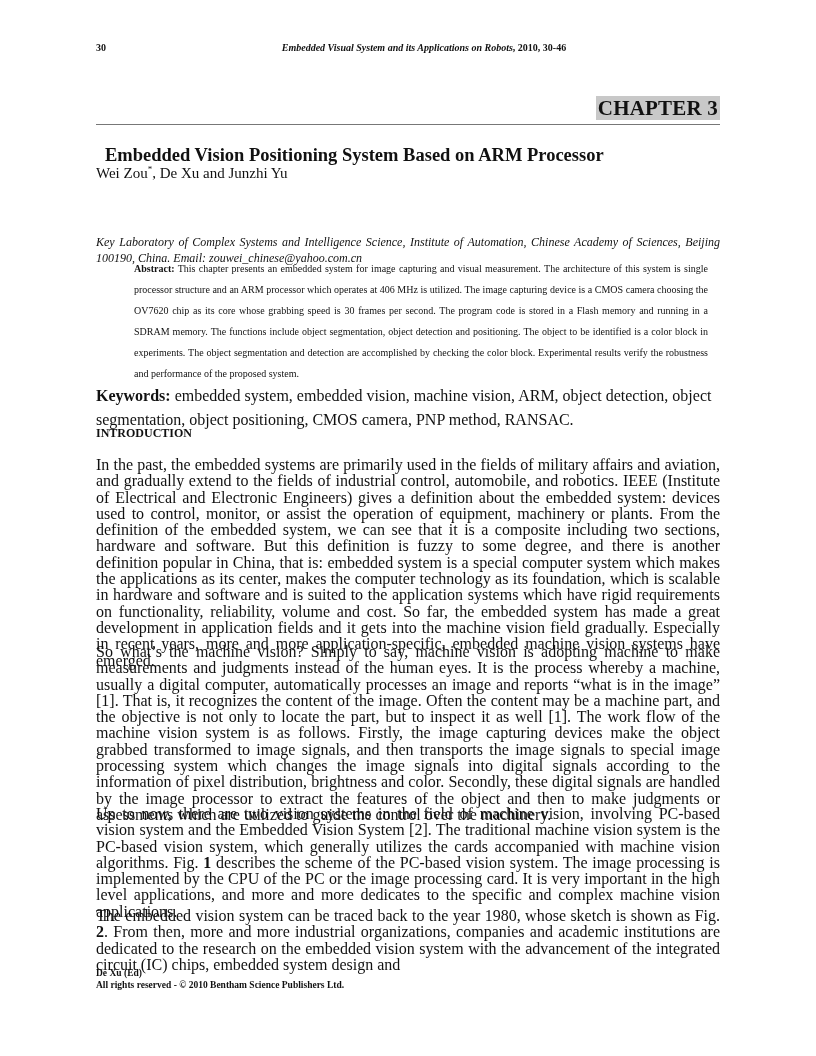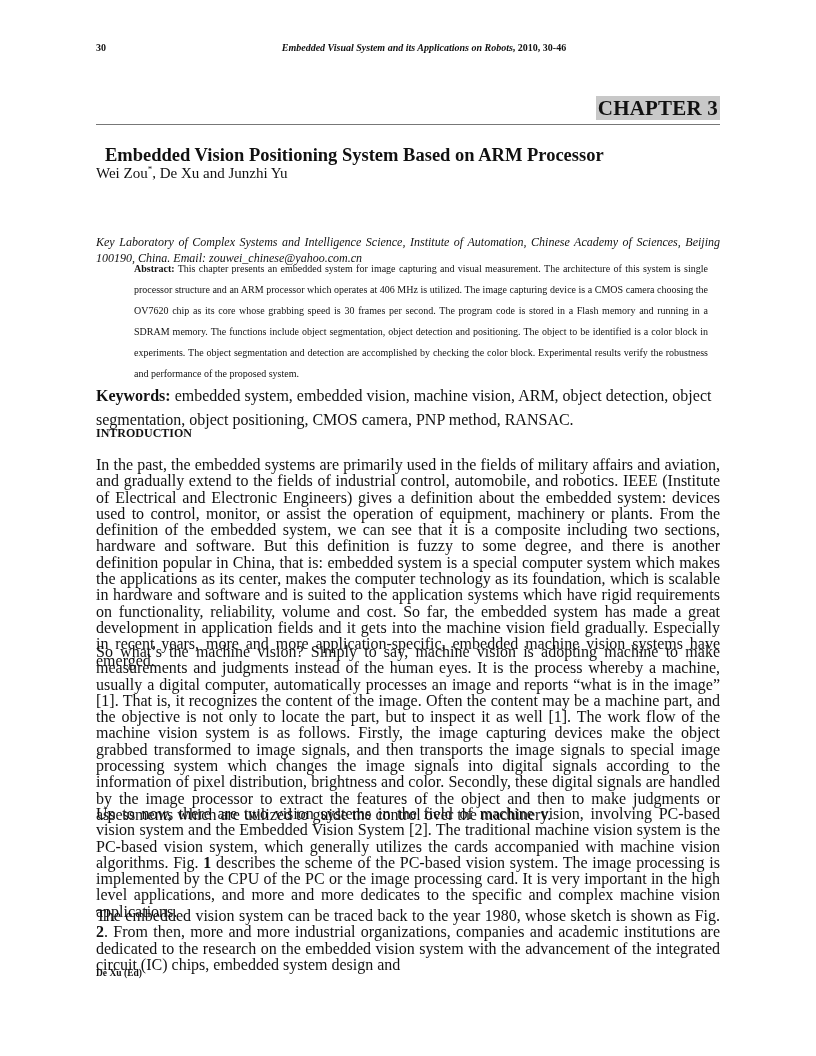--- a/index.html
+++ b/index.html
@@ -86,13 +86,14 @@
 
 <div class="section-head">INTRODUCTION</div>
 
 <p class="para p1">In the past, the embedded systems are primarily used in the fields of military affairs and aviation, and gradually extend to the fields of industrial control, automobile, and robotics. IEEE (Institute of Electrical and Electronic Engineers) gives a definition about the embedded system: devices used to control, monitor, or assist the operation of equipment, machinery or plants. From the definition of the embedded system, we can see that it is a composite including two sections, hardware and software. But this definition is fuzzy to some degree, and there is another definition popular in China, that is: embedded system is a special computer system which makes the applications as its center, makes the computer technology as its foundation, which is scalable in hardware and software and is suited to the application systems which have rigid requirements on functionality, reliability, volume and cost. So far, the embedded system has made a great development in application fields and it gets into the machine vision field gradually. Especially in recent years, more and more application-specific, embedded machine vision systems have emerged.</p>
 <p class="para p2">So what’s the machine vision? Simply to say, machine vision is adopting machine to make measurements and judgments instead of the human eyes. It is the process whereby a machine, usually a digital computer, automatically processes an image and reports “what is in the image” [1]. That is, it recognizes the content of the image. Often the content may be a machine part, and the objective is not only to locate the part, but to inspect it as well [1]. The work flow of the machine vision system is as follows. Firstly, the image capturing devices make the object grabbed transformed to image signals, and then transports the image signals to special image processing system which changes the image signals into digital signals according to the information of pixel distribution, brightness and color. Secondly, these digital signals are handled by the image processor to extract the features of the object and then to make judgments or assessments which are utilized to guide the control over the machinery.</p>
 <p class="para p3"><span>Up to now, there are two vision systems in the field of machine vision, involving PC-based vision system and the Embedded Vision System [2]. The traditional machine vision system is the PC-based vision system, which generally utilizes the cards accompanied with machine vision algorithms. Fig. </span><b>1</b><span> describes the scheme of the PC-based vision system. The image processing is implemented by the CPU of the PC or the image processing card. It is very important in the high level applications, and more and more dedicates to the specific and complex machine vision applications.</span></p>
 <p class="para p4"><span>The embedded vision system can be traced back to the year 1980, whose sketch is shown as Fig. </span><b>2</b><span>. From then, more and more industrial organizations, companies and academic institutions are dedicated to the research on the embedded vision system with the advancement of the integrated circuit (IC) chips, embedded system design and</span></p>
 
 <div class="footer">
   <div>De Xu (Ed)</div>
+  <div>All rights reserved - © 2010 Bentham Science Publishers Ltd.</div>
 </div>
 
 </body></html>

